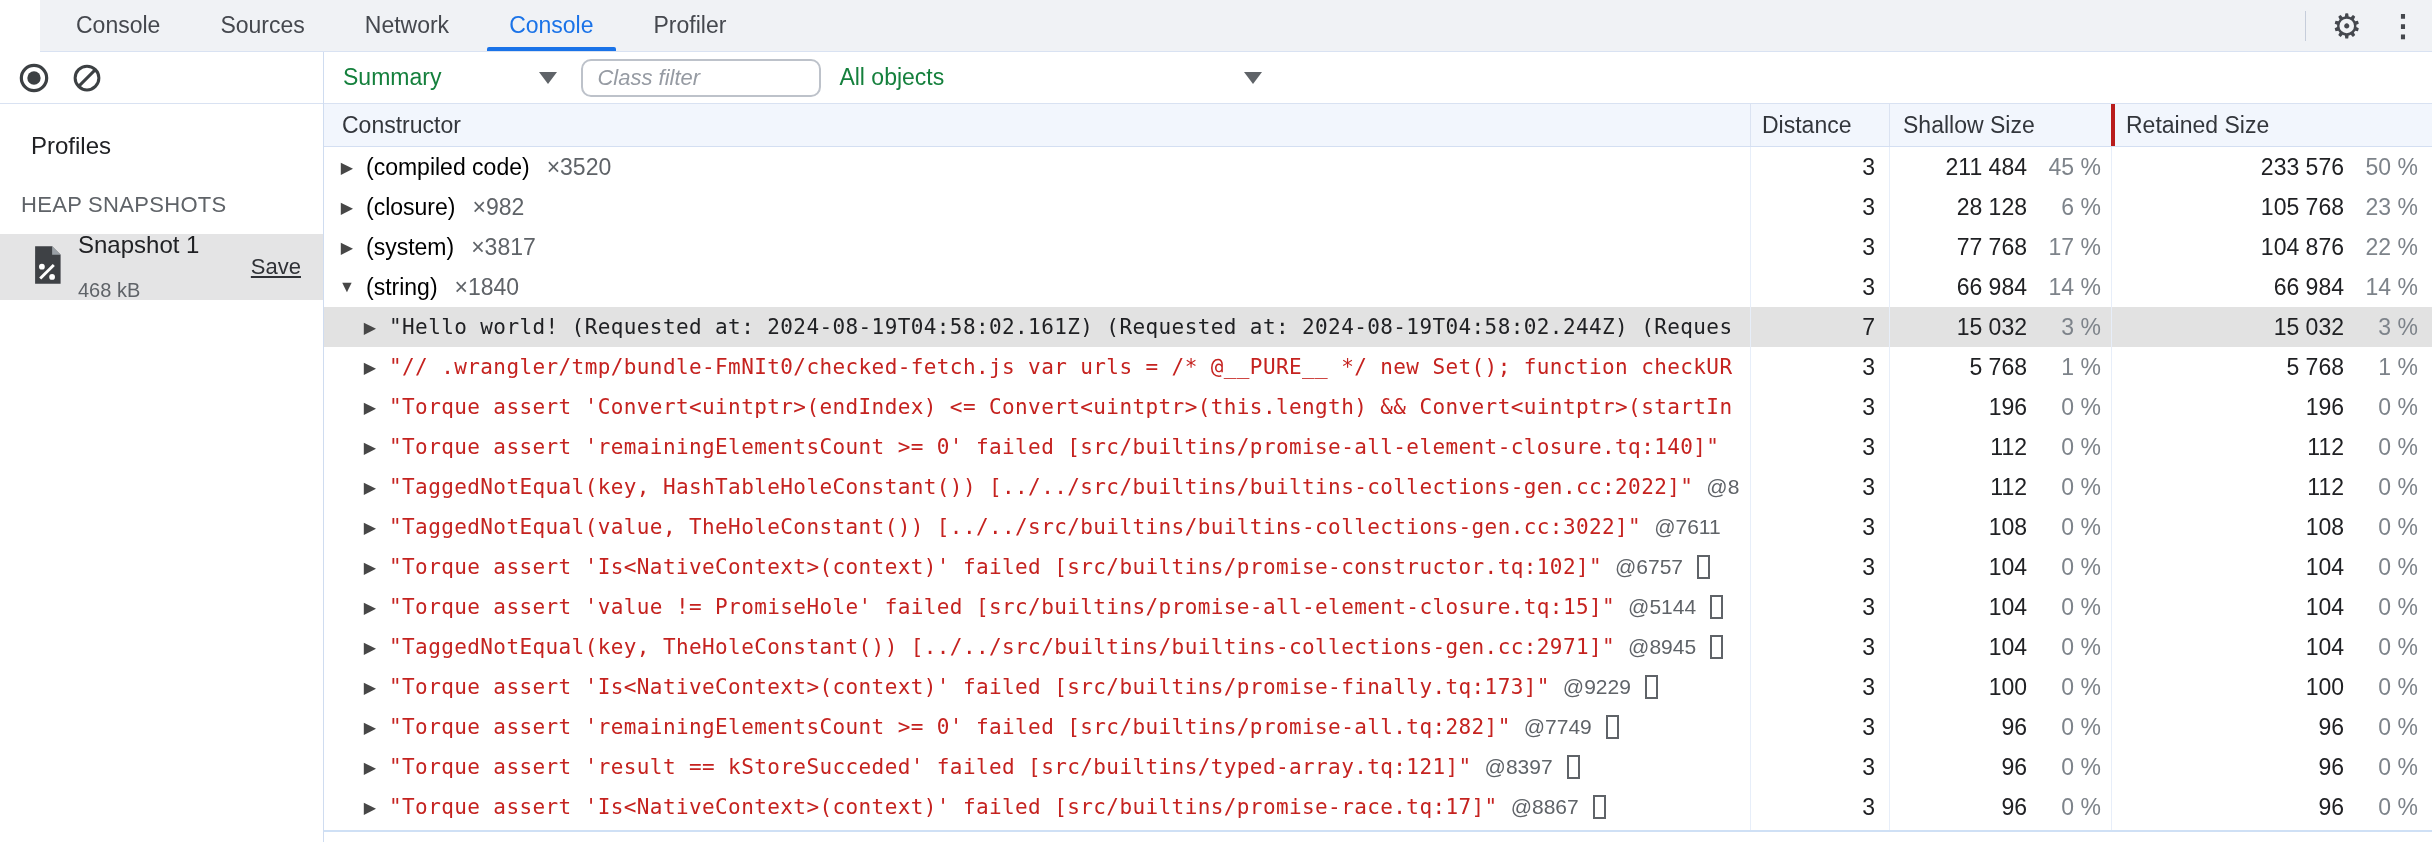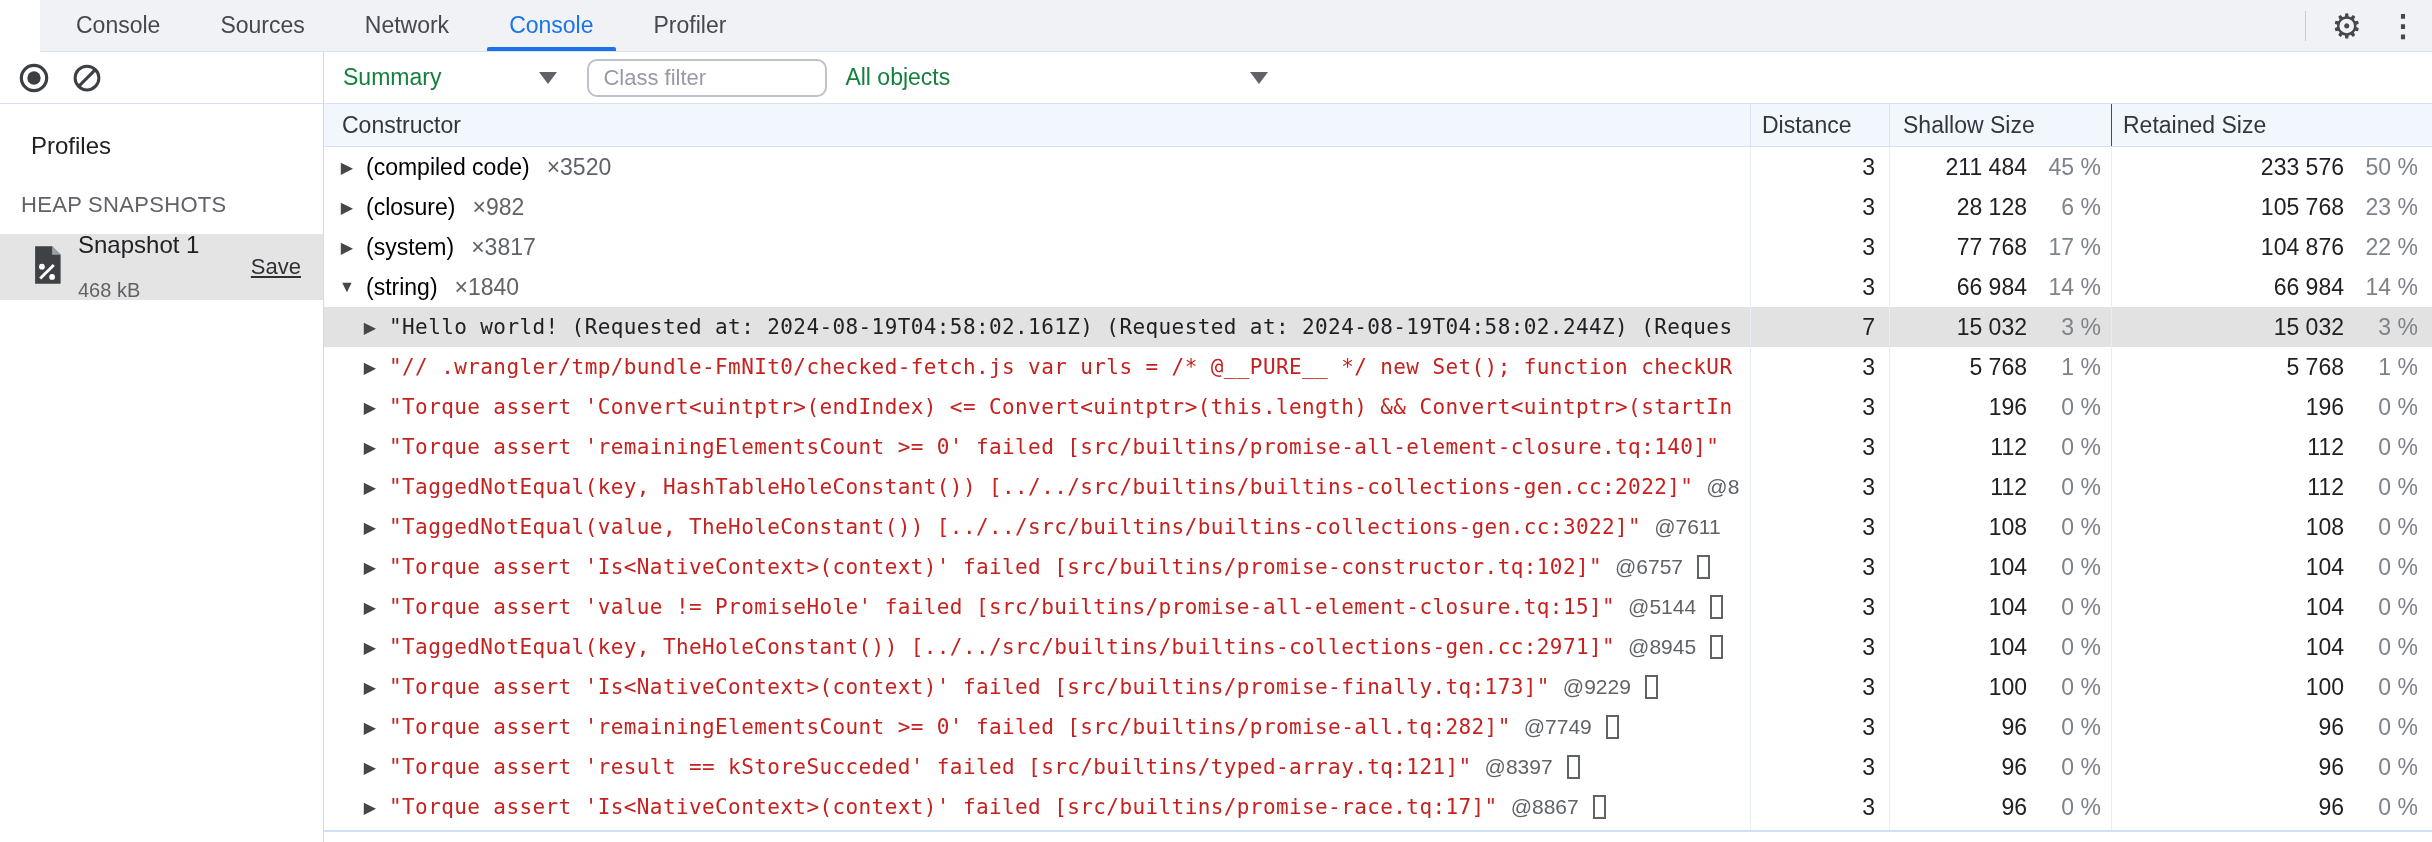--- a/index.html
+++ b/index.html
@@ -38,36 +38,36 @@
 
   
   .content { flex:1; display:flex; flex-direction:column; min-width:0; }
   .content-toolbar { height:52px; border-bottom:1px solid #d9e2f2; display:flex;
     align-items:center; flex:none; }
   .dd { display:flex; align-items:center; font-size:23px; color:#15803d; cursor:default; }
   .dd-caret { width:0; height:0; border-left:9px solid transparent; border-right:9px solid transparent;
     border-top:12px solid #5f6368; margin-left:0; }
   .dd-summary { margin-left:19px; }
   .dd-summary .dd-caret { margin-left:98px; }
-  .class-filter { margin-left:30px; width:240px; height:38px; border:2px solid #bdc2ca;
+  .class-filter { margin-left:24px; width:240px; height:38px; border:2px solid #bdc2ca;
     border-radius:10px; font-size:22px; padding:0 14px; color:#202124; outline:none;
-    font-family:"Liberation Sans", sans-serif; }
+    font-family:"Liberation Sans", sans-serif;font-style:italic; }
   .class-filter::placeholder { color:#969ba3; }
   .dd-objects { margin-left:18px; }
   .dd-objects .dd-caret { margin-left:300px; }
 
   
   .grid { position:relative; flex:1; min-height:0; }
   .grid-header { height:43px; background:#f2f6fd; border-bottom:1px solid #d4dff2;
     display:flex; align-items:center; font-size:23px; color:#33363c; }
   .gh-cell { height:100%; display:flex; align-items:center; }
   .gh-constructor { width:1426px; padding-left:18px; }
   .gh-distance   { width:139px; padding-left:11px; border-left:1px solid #dbe3f2; }
   .gh-shallow    { width:222px; padding-left:13px; border-left:1px solid #dbe3f2; }
-  .gh-retained   { flex:1;      padding-left:11px; border-left:1px solid #b91c1c; }
+  .gh-retained   { flex:1;      padding-left:11px; border-left:4px solid #b91c1c; }
 
   .grid-body { position:relative; height:685px; border-bottom:2px solid #cfe0f5; background:#fff; }
   .vline { position:absolute; top:0; bottom:0; width:1px; background:#e7eef9; z-index:3; }
   .vline-1 { left:1426px; } .vline-2 { left:1565px; } .vline-3 { left:1787px; }
 
   .row { position:relative; height:40px; display:flex; align-items:center; z-index:1; }
   .row.selected { background:#e2e2e2; }
   .cell-constructor { width:1426px; height:100%; display:flex; align-items:center;
     overflow:hidden; white-space:nowrap; }
   .expander { flex:none; font-size:16px; color:#474747; width:22px; text-align:center; }

